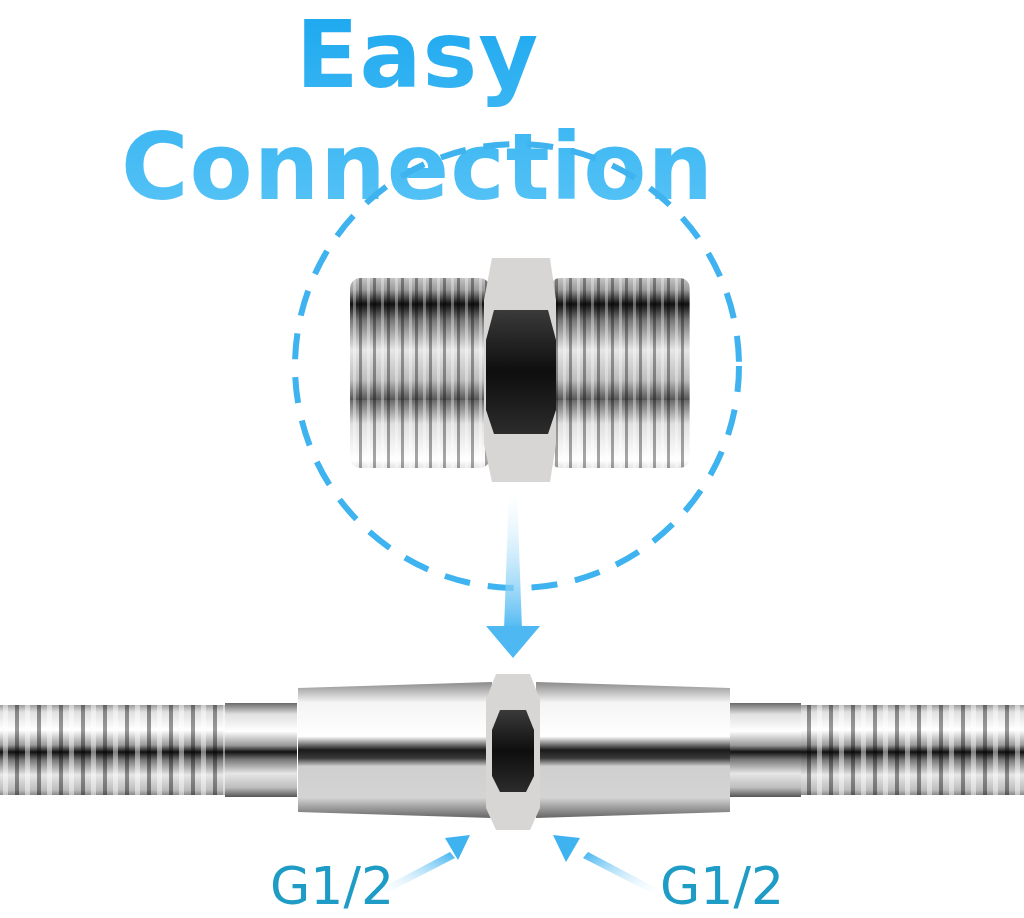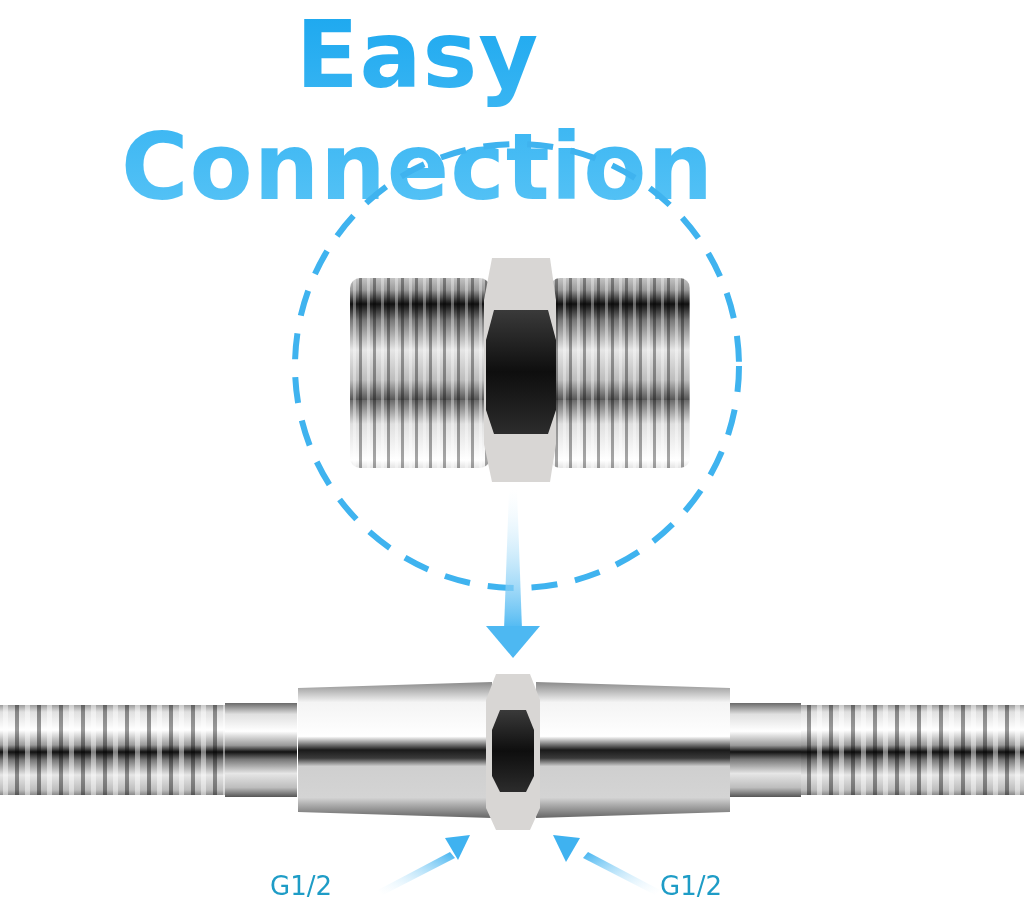--- a/index.html
+++ b/index.html
@@ -7,21 +7,21 @@
   .title {
     position: absolute; left: 0; top: 0; width: 835px; text-align: center;
     font-family: "DejaVu Sans", sans-serif; font-weight: bold; font-size: 92px;
     line-height: 112px; letter-spacing: 1px;
     color: #29aef0;
     background: linear-gradient(180deg, #1aa7ef 0%, #59c4f6 100%);
     -webkit-background-clip: text; background-clip: text; -webkit-text-fill-color: transparent;
   }
   .scene { position: absolute; left: 0; top: 0; }
   .label {
-    position: absolute; font-family: "DejaVu Sans", sans-serif; font-size: 26px; color: #1e9cc6;
+    position: absolute; font-family: "DejaVu Sans", sans-serif; font-size: 52px; color: #1e9cc6;
     line-height: 48px;
   }
 </style>
 </head>
 <body>
 
 <div class="title">Easy Connection</div>
 
 <svg class="scene" width="1024" height="918" viewBox="0 0 1024 918">
   <defs>

